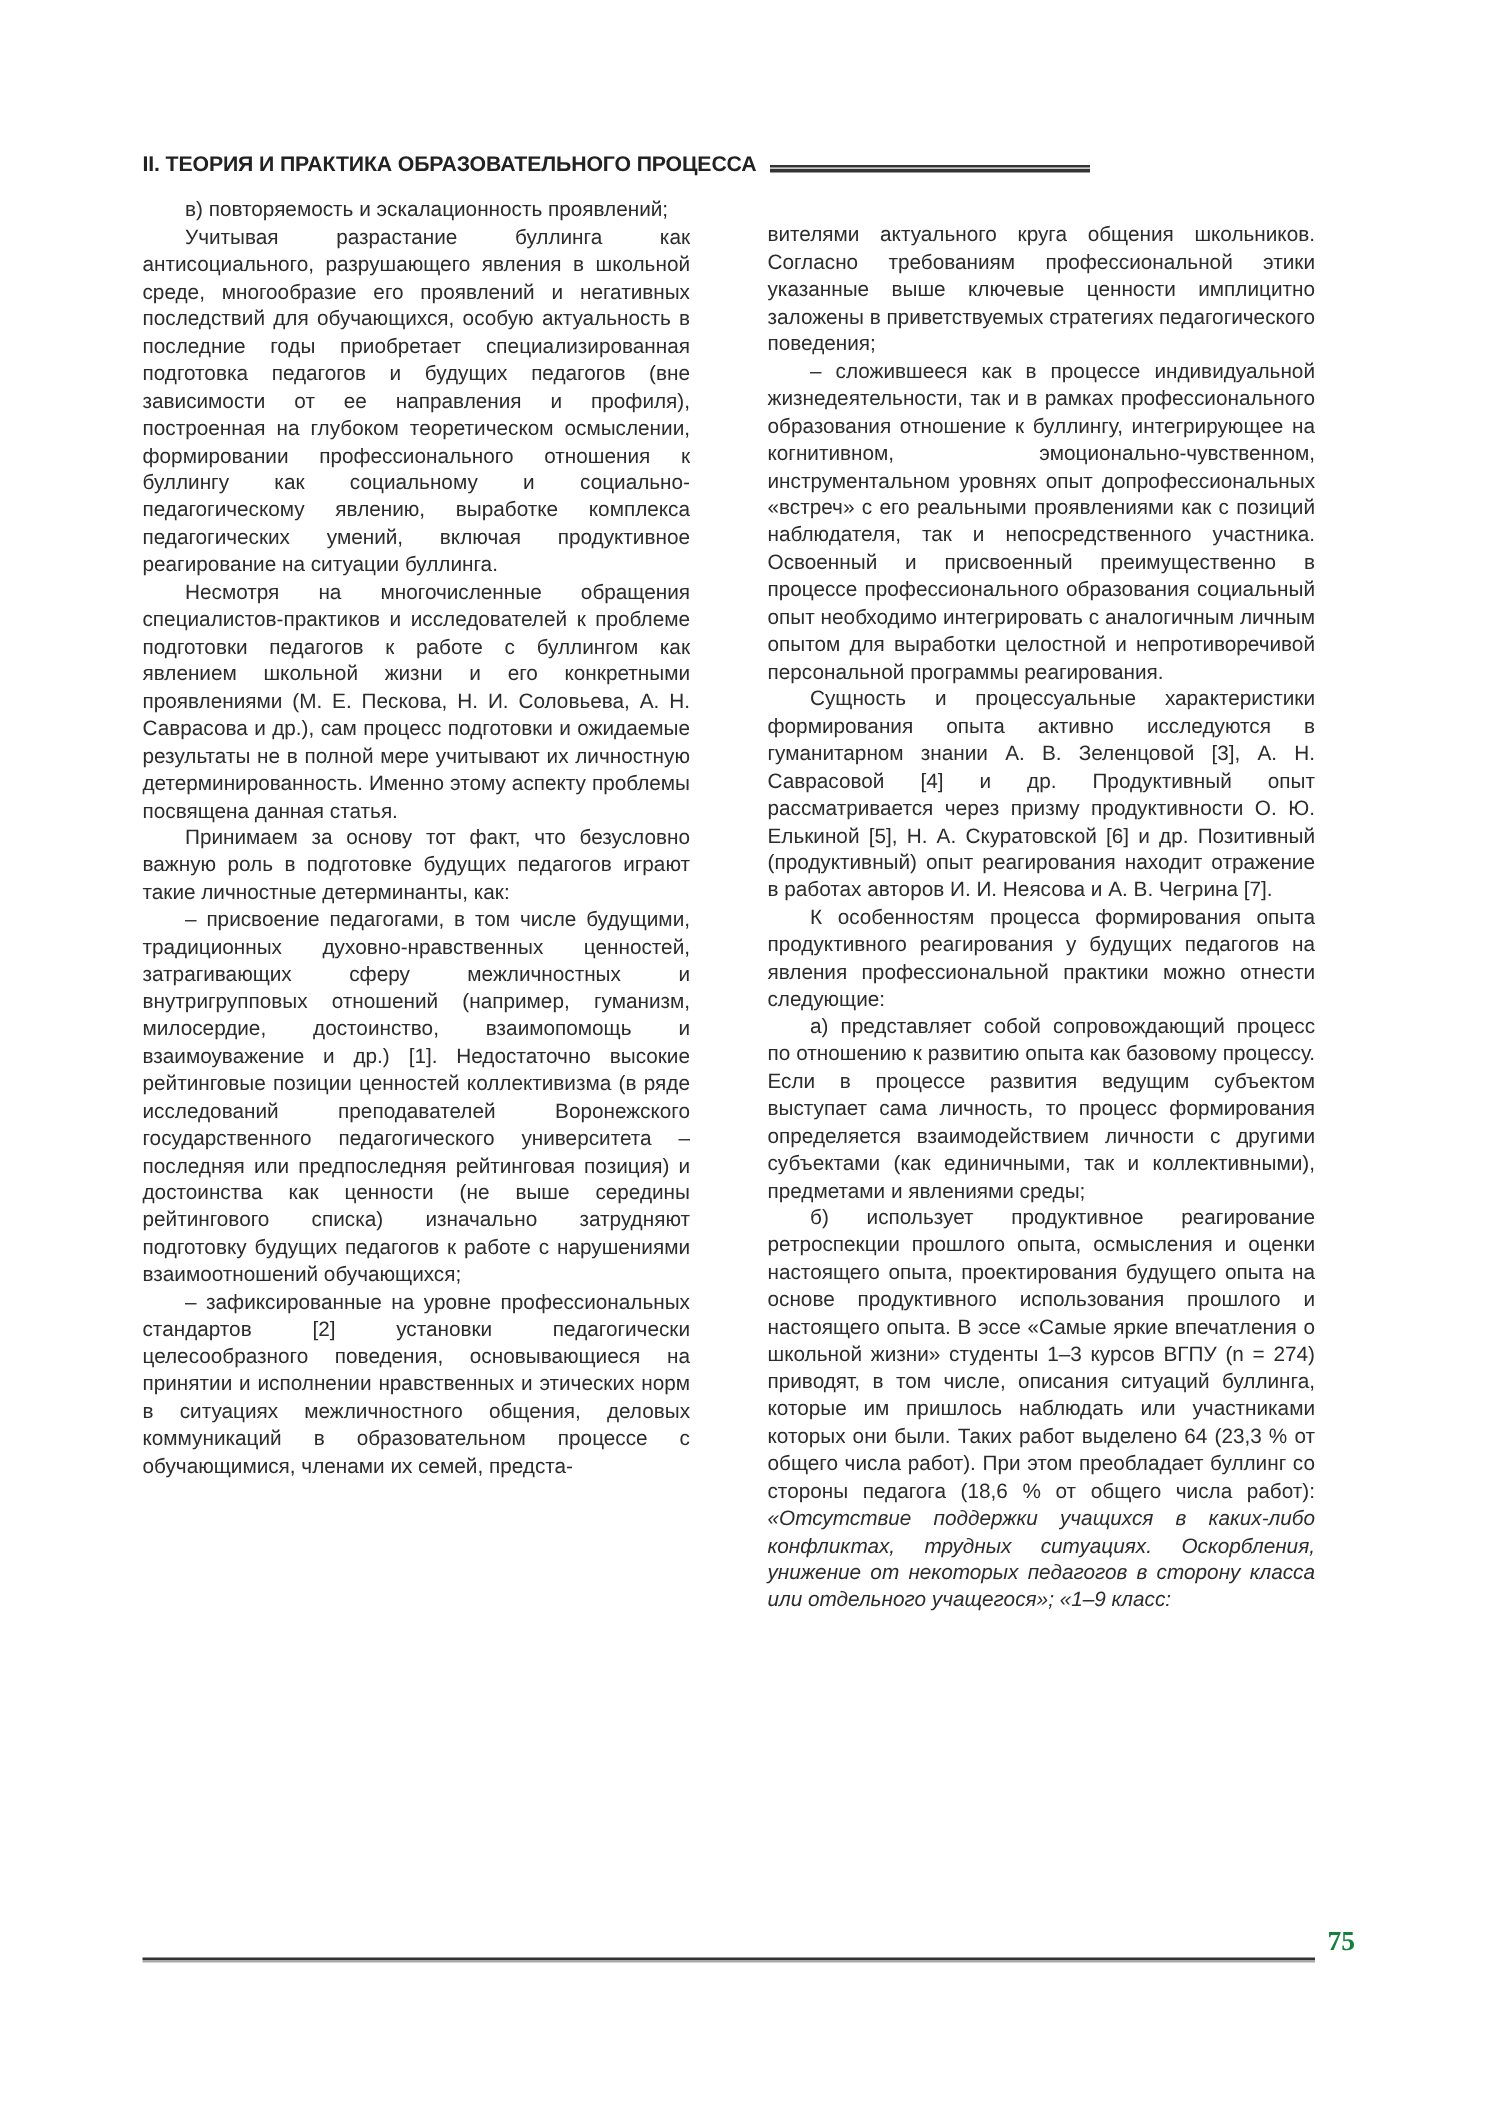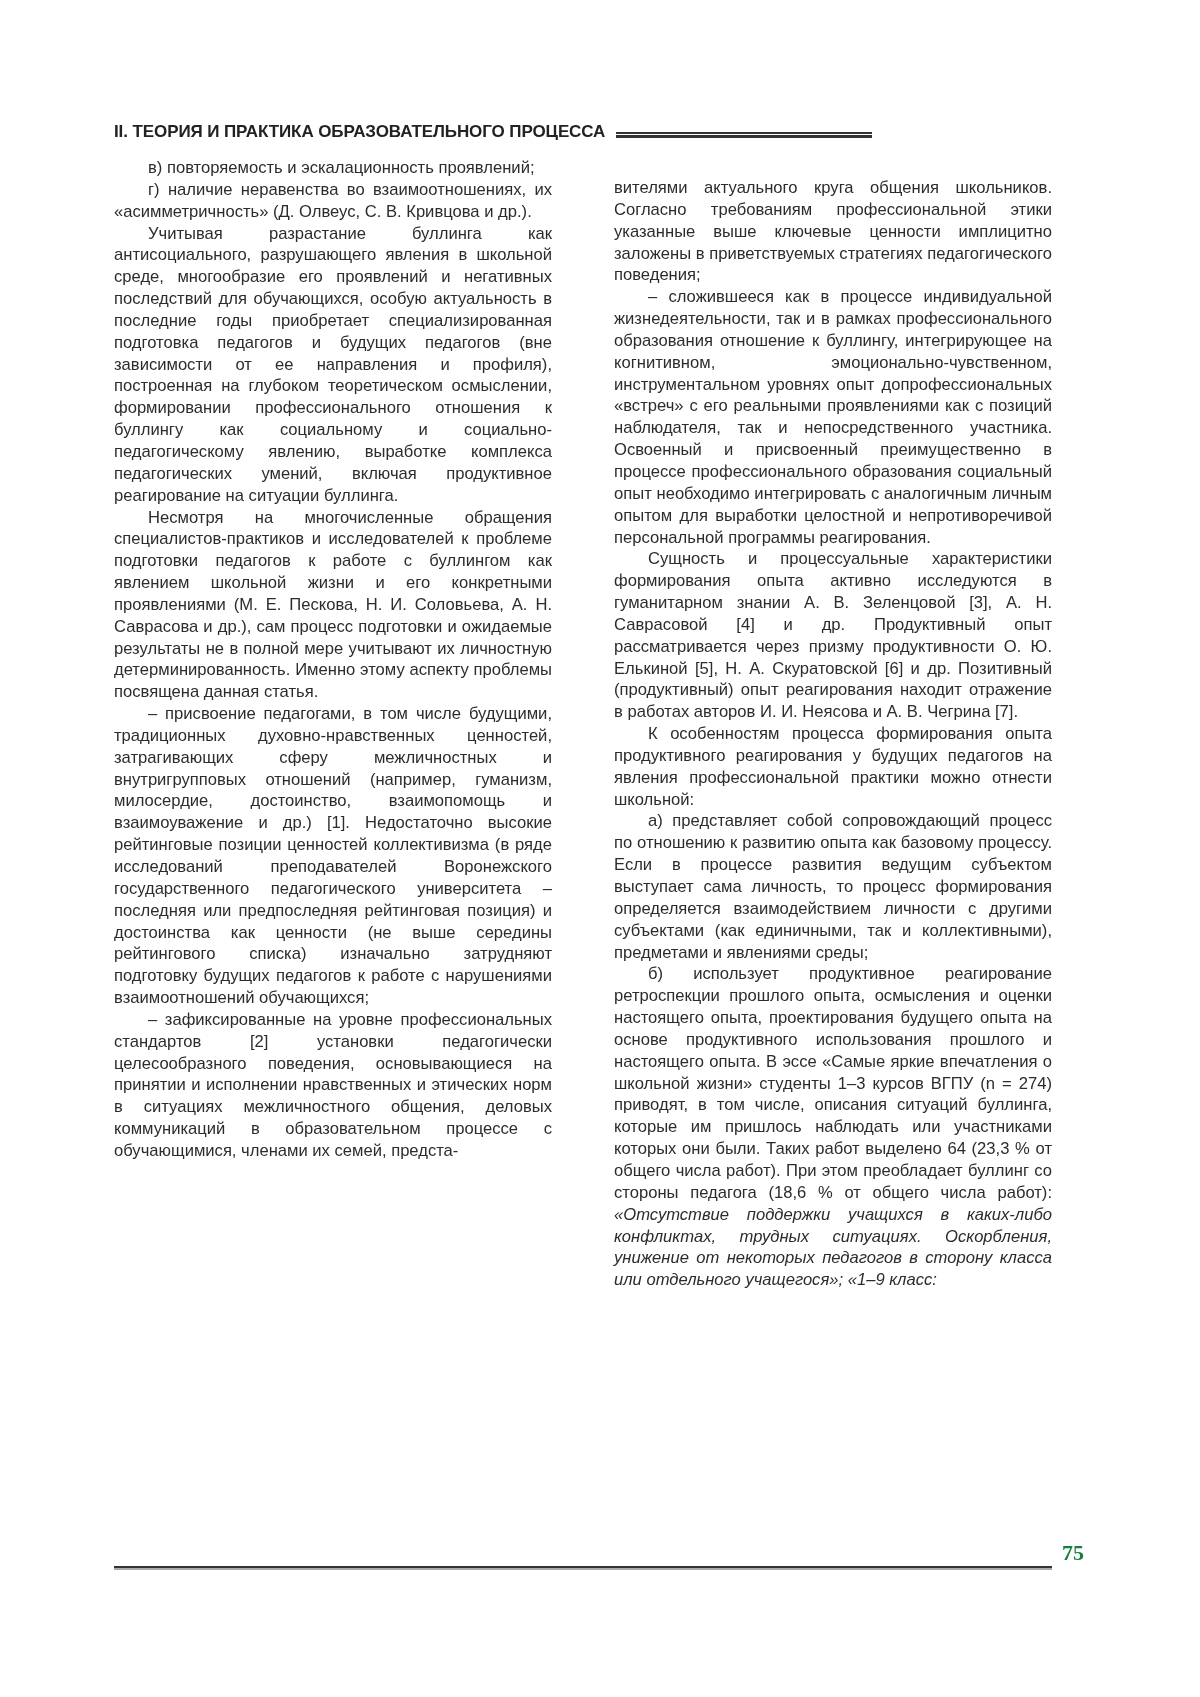--- a/index.html
+++ b/index.html
@@ -32,32 +32,32 @@
 <div class="header">
   <div class="section-title">II. ТЕОРИЯ И ПРАКТИКА ОБРАЗОВАТЕЛЬНОГО ПРОЦЕССА</div>
   <div class="header-rule">
       <div class="l1"></div>
       <div class="l2"></div>
     </div>
 </div>
 
 <div class="col left">
   <p>в) повторяемость и эскалационность проявлений;</p>
-  <p>г) наличие неравенства во взаимоотношениях, их «асимметричность» (Д. Олвеус, С. В. Кривцова и др.).</p>
   <p>Учитывая разрастание буллинга как антисоциального, разрушающего явления в школьной среде, многообразие его проявлений и негативных последствий для обучающихся, особую актуальность в последние годы приобретает специализированная подготовка педагогов и будущих педагогов (вне зависимости от ее направления и профиля), построенная на глубоком теоретическом осмыслении, формировании профессионального отношения к буллингу как социальному и социально-педагогическому явлению, выработке комплекса педагогических умений, включая продуктивное реагирование на ситуации буллинга.</p>
   <p>Несмотря на многочисленные обращения специалистов-практиков и исследователей к проблеме подготовки педагогов к работе с буллингом как явлением школьной жизни и его конкретными проявлениями (М. Е. Пескова, Н. И. Соловьева, А. Н. Саврасова и др.), сам процесс подготовки и ожидаемые результаты не в полной мере учитывают их личностную детерминированность. Именно этому аспекту проблемы посвящена данная статья.</p>
+  <p>Принимаем за основу тот факт, что безусловно важную роль в подготовке будущих педагогов играют такие личностные детерминанты, как:</p>
   <p>– присвоение педагогами, в том числе будущими, традиционных духовно-нравственных ценностей, затрагивающих сферу межличностных и внутригрупповых отношений (например, гуманизм, милосердие, достоинство, взаимопомощь и взаимоуважение и др.) [1]. Недостаточно высокие рейтинговые позиции ценностей коллективизма (в ряде исследований преподавателей Воронежского государственного педагогического университета – последняя или предпоследняя рейтинговая позиция) и достоинства как ценности (не выше середины рейтингового списка) изначально затрудняют подготовку будущих педагогов к работе с нарушениями взаимоотношений обучающихся;</p>
   <p>– зафиксированные на уровне профессиональных стандартов [2] установки педагогически целесообразного поведения, основывающиеся на принятии и исполнении нравственных и этических норм в ситуациях межличностного общения, деловых коммуникаций в образовательном процессе с обучающимися, членами их семей, предста-</p>
 </div>
 
 <div class="col right">
   <p class="cont">вителями актуального круга общения школьников. Согласно требованиям профессиональной этики указанные выше ключевые ценности имплицитно заложены в приветствуемых стратегиях педагогического поведения;</p>
   <p>– сложившееся как в процессе индивидуальной жизнедеятельности, так и в рамках профессионального образования отношение к буллингу, интегрирующее на когнитивном, эмоционально-чувственном, инструментальном уровнях опыт допрофессиональных «встреч» с его реальными проявлениями как с позиций наблюдателя, так и непосредственного участника. Освоенный и присвоенный преимущественно в процессе профессионального образования социальный опыт необходимо интегрировать с аналогичным личным опытом для выработки целостной и непротиворечивой персональной программы реагирования.</p>
   <p>Сущность и процессуальные характеристики формирования опыта активно исследуются в гуманитарном знании А. В. Зеленцовой [3], А. Н. Саврасовой [4] и др. Продуктивный опыт рассматривается через призму продуктивности О. Ю. Елькиной [5], Н. А. Скуратовской [6] и др. Позитивный (продуктивный) опыт реагирования находит отражение в работах авторов И. И. Неясова и А. В. Чегрина [7].</p>
-  <p>К особенностям процесса формирования опыта продуктивного реагирования у будущих педагогов на явления профессиональной практики можно отнести школьной:</p>
+  <p>К особенностям процесса формирования опыта продуктивного реагирования у будущих педагогов на явления профессиональной практики можно отнести следующие:</p>
   <p>а) представляет собой сопровождающий процесс по отношению к развитию опыта как базовому процессу. Если в процессе развития ведущим субъектом выступает сама личность, то процесс формирования определяется взаимодействием личности с другими субъектами (как единичными, так и коллективными), предметами и явлениями среды;</p>
   <p><span>б) использует продуктивное реагирование ретроспекции прошлого опыта, осмысления и оценки настоящего опыта, проектирования будущего опыта на основе продуктивного использования прошлого и настоящего опыта. В эссе «Самые яркие впечатления о школьной жизни» студенты 1–3 курсов ВГПУ (n = 274) приводят, в том числе, описания ситуаций буллинга, которые им пришлось наблюдать или участниками которых они были. Таких работ выделено 64 (23,3 % от общего числа работ). При этом преобладает буллинг со стороны педагога (18,6 % от общего числа работ): </span><em>«Отсутствие поддержки учащихся в каких-либо конфликтах, трудных ситуациях. Оскорбления, унижение от некоторых педагогов в сторону класса или отдельного учащегося»; «1–9 класс:</em></p>
 </div>
 
 <div class="footer-rule">
     <div class="l1"></div>
     <div class="l2"></div>
   </div>
 <div class="page-number">75</div>
 

